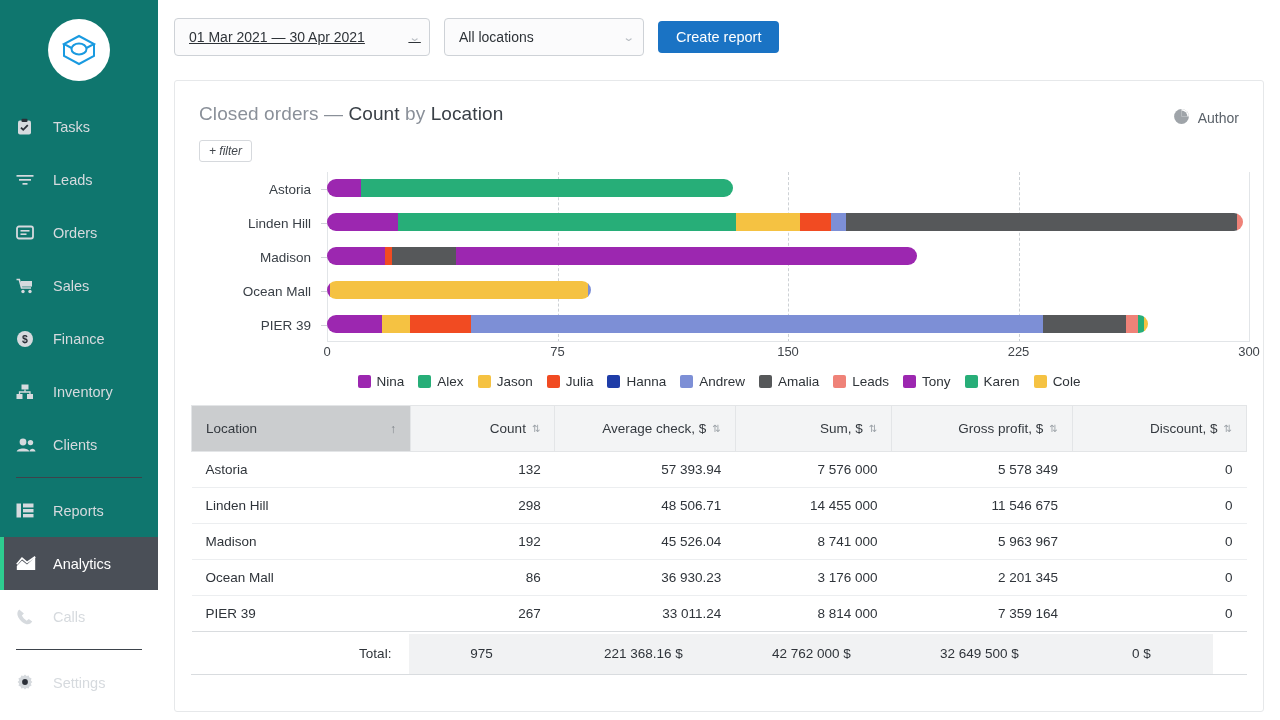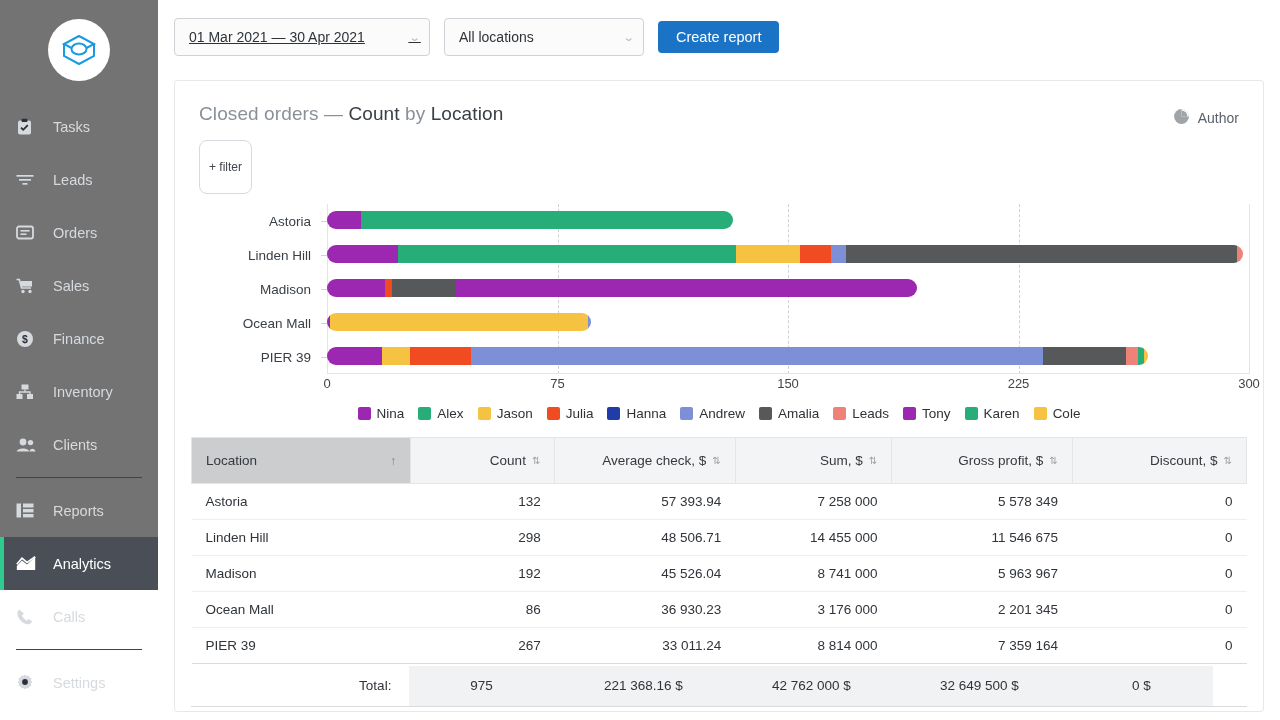--- a/index.html
+++ b/index.html
@@ -7,21 +7,21 @@
     width: 1280px; height: 720px;
     font-family: "Liberation Sans", sans-serif;
     background: #ffffff;
     overflow: hidden;
   }
   .app { display: flex; width: 1280px; height: 720px; }
 
   
   .sidebar {
     width: 158px; height: 540px;
-    background: #737373;
+    background: #0f766e;
     flex: 0 0 158px;
     position: relative;
     color: #cfd3d8;
   }
   .logo-wrap { height: 100px; display: flex; align-items: center; justify-content: center; }
   .logo {
     width: 62px; height: 62px; border-radius: 50%;
     background: #ffffff;
     display: flex; align-items: center; justify-content: center;
   }
@@ -110,25 +110,26 @@
   .card-title .strong { color: #3a4047; }
   .author {
     display: flex; align-items: center; gap: 8px;
     font-size: 14px; color: #5a6169;
     cursor: pointer;
     padding-top: 5px;
   }
   .filter-btn {
     margin: 12px 0 0 24px;
     display: inline-block;
-    border: 1px solid #d6d9dd; border-radius: 8px;
+    border: 1px solid #d6d9dd; border-radius: 3px;
     background: #fff;
     font-size: 12px; color: #41464c;
-    padding: 19px 9px;
+    padding: 3px 9px;
     cursor: pointer;
+    font-style: italic;
   }
 
   
   .chart {
     position: relative;
     margin: 10px 14px 0 0;
     height: 200px;
   }
   .chart-inner { position: relative; width: 100%; height: 170px; }
   .row {
@@ -578,21 +579,21 @@
                     <span class="sort-ico">⇅</span>
                   </div>
                 </th>
               </tr>
           </thead>
           <tbody id="tbody">
               <tr>
                 <td>Astoria</td>
                 <td>132</td>
                 <td>57 393.94</td>
-                <td>7 258 000</td>
+                <td>7 576 000</td>
                 <td>5 578 349</td>
                 <td>0</td>
               </tr>
               <tr>
                 <td>Linden Hill</td>
                 <td>298</td>
                 <td>48 506.71</td>
                 <td>14 455 000</td>
                 <td>11 546 675</td>
                 <td>0</td>

